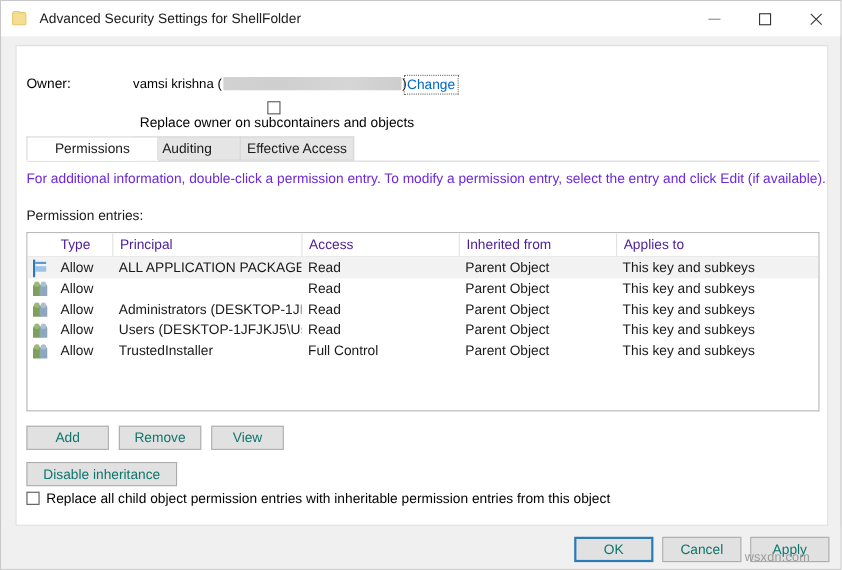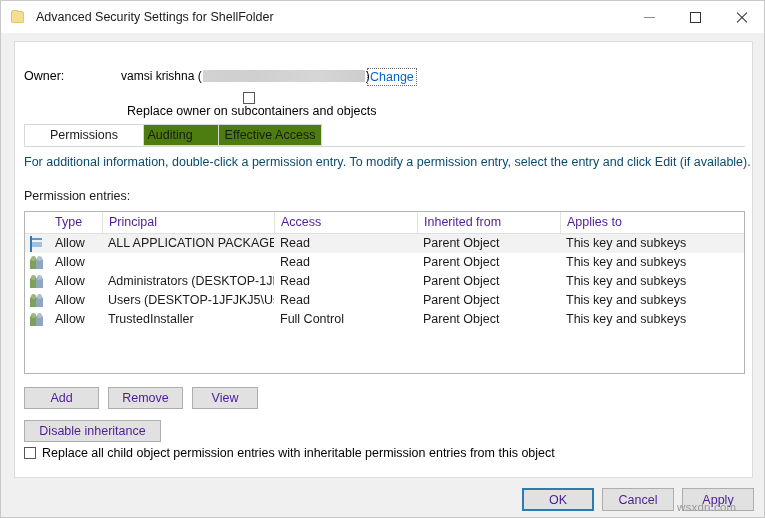--- a/index.html
+++ b/index.html
@@ -204,37 +204,37 @@
   .tab {
     position: absolute;
     top: 0;
     height: 22px;
     box-sizing: border-box;
     display: flex;
     align-items: center;
     justify-content: center;
     font-size: 12.5px;
     color: #1a1a1a;
-    background: #4d7c0f;
+    background: #e5e5e5;
     border: 1px solid #d8d8d8;
     white-space: nowrap;
   }
   .tab.active {
     background: #ffffff;
     border-bottom: 1px solid #ffffff;
     z-index: 2;
   }
 
   
   .info-text {
     position: absolute;
     left: 9px;
     top: 113px;
     font-size: 12.5px;
-    color: #0c4a6e;
+    color: #6d28d9;
     white-space: nowrap;
   }
   .entries-label {
     position: absolute;
     left: 9px;
     top: 147px;
     font-size: 12.5px;
     color: #1a1a1a;
   }
 
@@ -335,21 +335,21 @@
   }
 
   
   .btn {
     position: absolute;
     box-sizing: border-box;
     background: #e1e1e1;
     border: 1px solid #adadad;
     font-family: "Liberation Sans", sans-serif;
     font-size: 12.5px;
-    color: #4c1d95;
+    color: #0f766e;
     display: flex;
     align-items: center;
     justify-content: center;
     cursor: default;
     white-space: nowrap;
   }
   .btn.focus {
     border: 2px solid #2b7cb5;
     background: #e1e1e1;
   }

